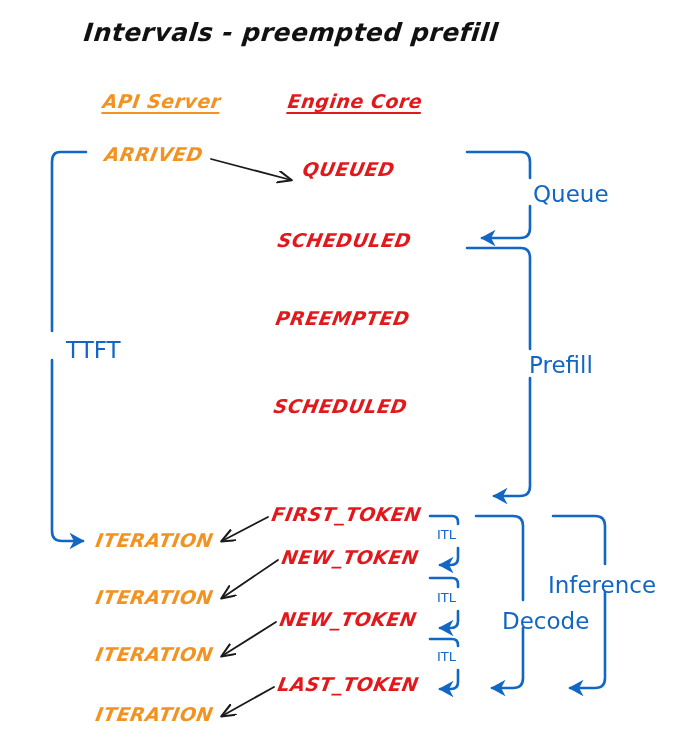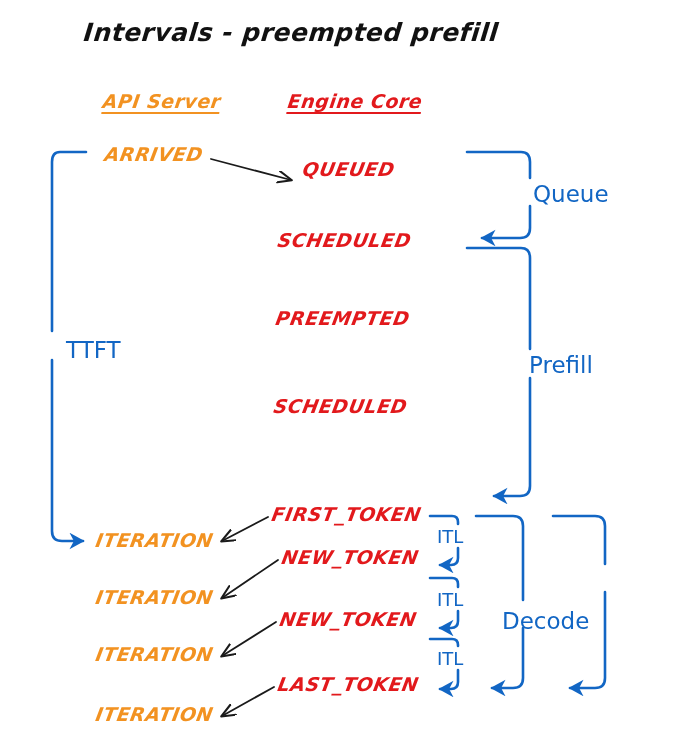--- a/index.html
+++ b/index.html
@@ -48,21 +48,21 @@
   .core  { color: #E2191C; }
   
   .ann {
     position: absolute;
     font-family: "DejaVu Sans", sans-serif;
     font-size: 23px;
     color: #1266C4;
     white-space: nowrap;
     line-height: 1;
   }
-  .ann.small { font-size: 18px; }
+  .ann.small { font-size: 13px; }
   svg.overlay {
     position: absolute;
     left: 0;
     top: 0;
     width: 679px;
     height: 750px;
     pointer-events: none;
   }
 </style>
 </head>
@@ -90,20 +90,21 @@
   <div class="lbl hand state core" style="left:280px; top:610px;">NEW_TOKEN</div>
   <div class="lbl hand state core" style="left:278px; top:675px;">LAST_TOKEN</div>
 
   <div class="ann" style="left:22px; top:339px;margin-left:44px;">TTFT</div>
   <div class="ann" style="left:485px; top:183px;margin-left:48px;">Queue</div>
   <div class="ann" style="left:492px; top:354px;margin-left:37px;">Prefill</div>
   <div class="ann small" style="left:437px; top:528px;">ITL</div>
   <div class="ann small" style="left:437px; top:591px;">ITL</div>
   <div class="ann small" style="left:437px; top:650px;">ITL</div>
   <div class="ann" style="left:480px; top:610px;margin-left:22px;">Decode</div>
+  <div class="ann" style="left:548px; top:574px;">Inference</div>
 
   <svg class="overlay" viewBox="0 0 679 750">
     <defs>
       <marker id="bluehead" markerWidth="7" markerHeight="7" refX="5.4" refY="3.2" orient="auto" markerUnits="strokeWidth">
         <path d="M6,3.2 L0.2,0 L1.9,3.2 L0.2,6.4 Z" fill="#1266C4"></path>
       </marker>
       <marker id="blackhead" markerWidth="9" markerHeight="9" refX="7.5" refY="3.4" orient="auto" markerUnits="strokeWidth">
         <path d="M0.4,0.2 L8,3.4 L0.4,6.6" fill="none" stroke="#1a1a1a" stroke-width="1.15" stroke-linecap="round" stroke-linejoin="round"></path>
       </marker>
     </defs>

